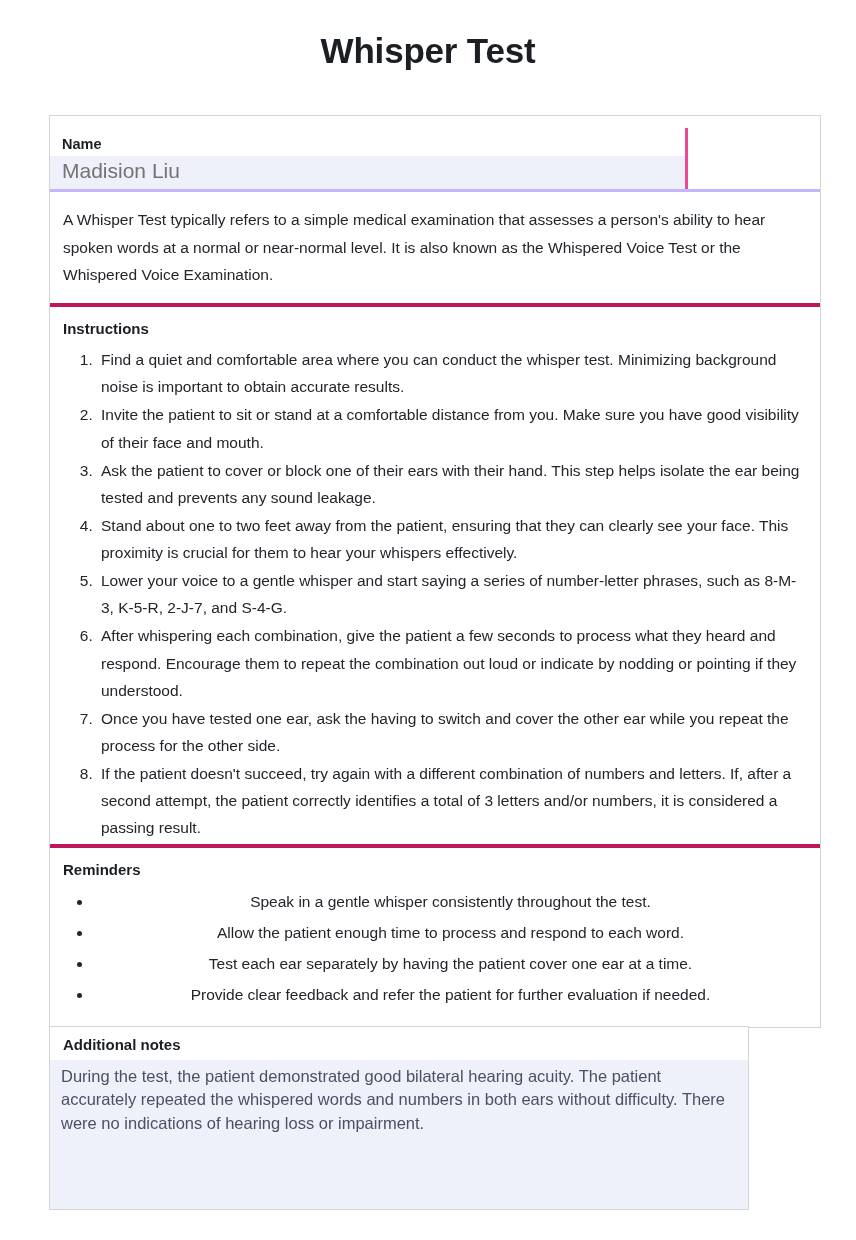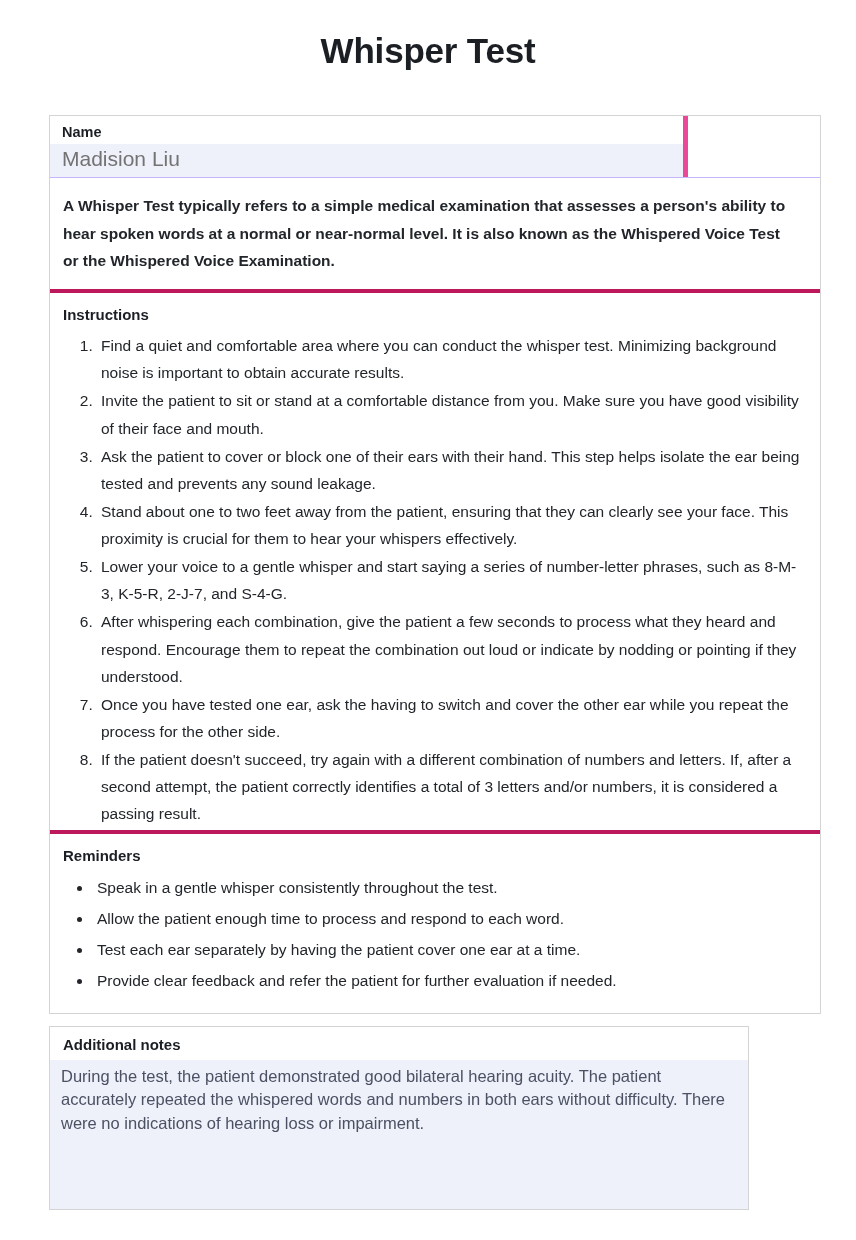--- a/index.html
+++ b/index.html
@@ -51,21 +51,22 @@
     width: 100%;
     box-sizing: border-box;
   }
   .id-cell {
     box-sizing: border-box;
     padding: 7px 0 0 0;
   }
   .id-cell.name {
     flex: 0 0 638px;
     width: 638px;
-    border-right: 5px solid #ec4899;
+    border-right: 3px solid #ec4899;
+    margin-top: 12px;
   }
   .id-cell.date {
     flex: 1 1 auto;
   }
   .id-label {
     font-size: 14.5px;
     font-weight: bold;
     color: #1b1f24;
     padding: 0 0 3px 12px;
     line-height: 1.25;
@@ -78,21 +79,21 @@
     line-height: 1.28;
     white-space: nowrap;
     overflow: hidden;
   }
 
   
   .section {
     border-top: 4px solid #be185d;
     padding: 0;
   }
-  .section.first { border-top: 1px solid #c4b5fd; font-weight: bold; }
+  .section.first { border-top: 3px solid #c4b5fd; }
 
   .intro {
     font-size: 15.5px;
     line-height: 1.78;
     color: #22262b;
     padding: 14px 22px 14px 13px;
     margin: 0;
   }
 
   .section-heading {
@@ -116,20 +117,21 @@
     margin: 0 0 1px 0;
   }
 
   ul.reminders {
     margin: 5px 0 18px 0;
     padding: 0 16px 0 43px;
     font-size: 15.5px;
     line-height: 1.74;
     color: #22262b;
     list-style-type: disc;
+    text-align: center;
   }
   ul.reminders > li {
     padding-left: 4px;
     margin: 0 0 4px 0;
   }
 
   
   .notes-card {
     position: absolute;
     left: 49px;

